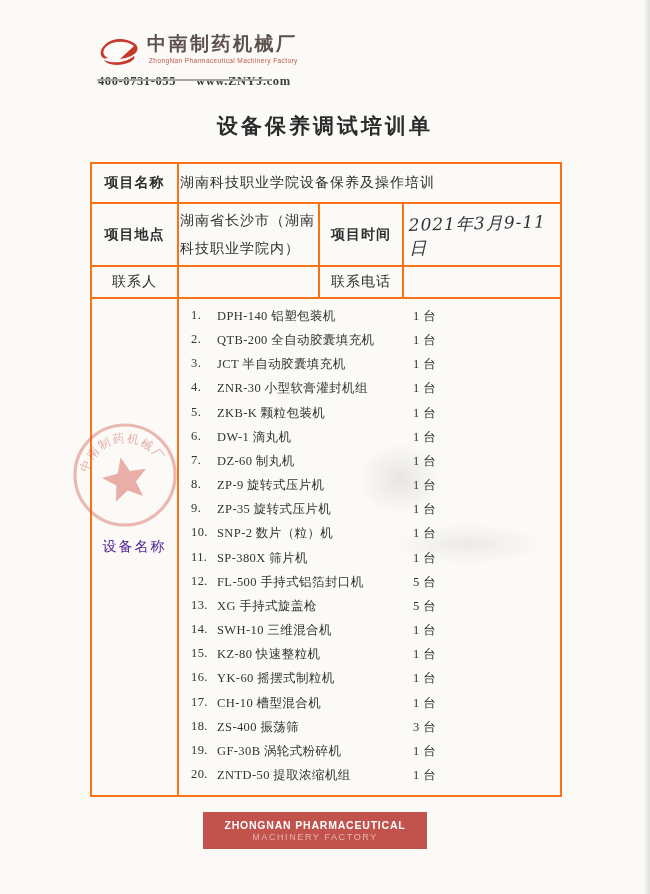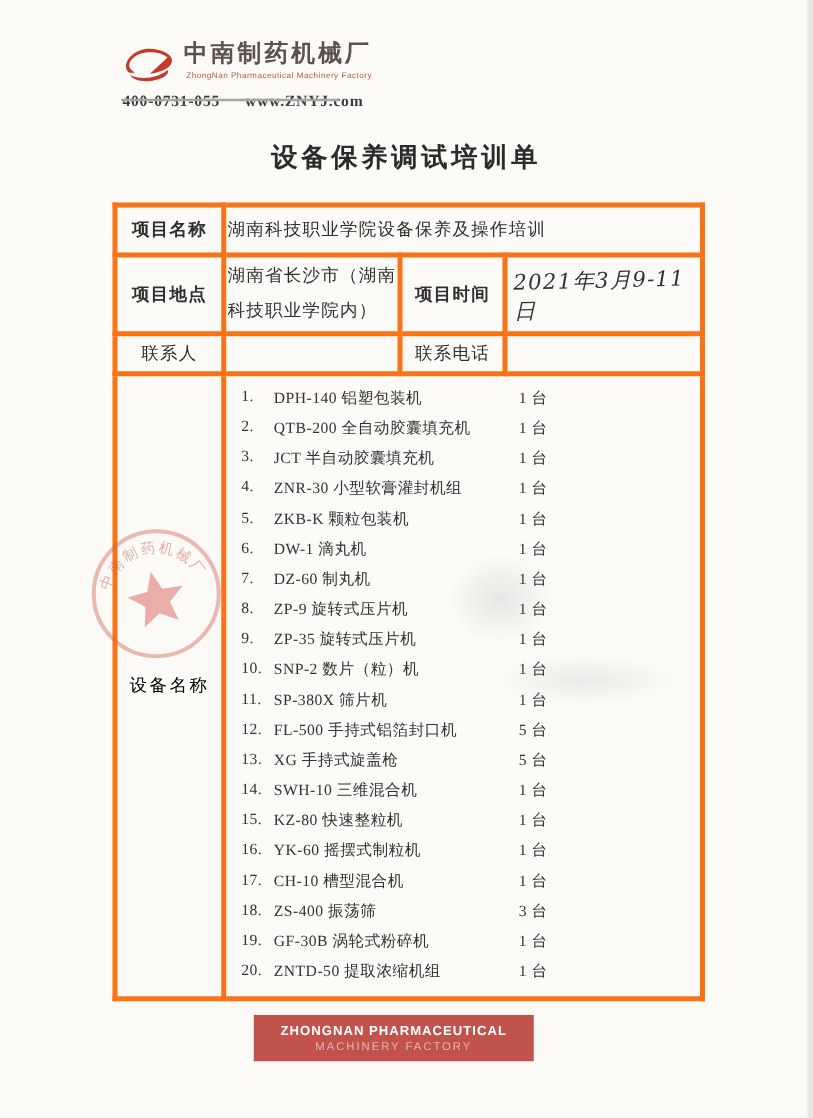--- a/index.html
+++ b/index.html
@@ -36,31 +36,31 @@
   
   .doc-title {
     position:absolute; top:112px; left:0; width:100%; text-align:center;
     font-size:21px; font-weight:bold; letter-spacing:3px; color:#2b2b2b; margin:0;
   }
   
   table.form-table {
     position:absolute; left:90px; top:162px;
     border-collapse:collapse; table-layout:fixed;
   }
-  table.form-table td { border:4px solid #f97316; vertical-align:middle; }
+  table.form-table td { border:2px solid #f97316; vertical-align:middle; }
   td.lbl { text-align:center; font-size:14px; letter-spacing:1px; }
   td.lbl.bold { font-weight:bold; }
   td.val { font-size:14px; letter-spacing:1px; }
   .loc-val { line-height:1.95; font-size:13.5px; }
   .handwrite {
     display:inline-block; font-family:"DejaVu Serif", serif; font-style:italic;
     font-size:17px; letter-spacing:1px; color:#33323a;
     transform:rotate(-1.5deg); padding-left:4px;
   }
-  td.equip-lbl { text-align:center; font-size:14px; letter-spacing:2px; color:#000000; }
+  td.equip-lbl { text-align:center; font-size:14px; letter-spacing:2px; color:#4c1d95; }
   
   .equip-cell { padding:0; height:496px; }
   .equip-list {
     display:flex; flex-direction:column; justify-content:space-between;
     height:100%; box-sizing:border-box; padding:9px 4px 11px 12px;
   }
   .equip-row { display:flex; font-size:12.5px; color:#333; letter-spacing:0.4px; }
   .equip-row .no   { width:26px; flex:0 0 auto; }
   .equip-row .name { width:196px; flex:0 0 auto; }
   .equip-row .qty  { flex:0 0 auto; }

